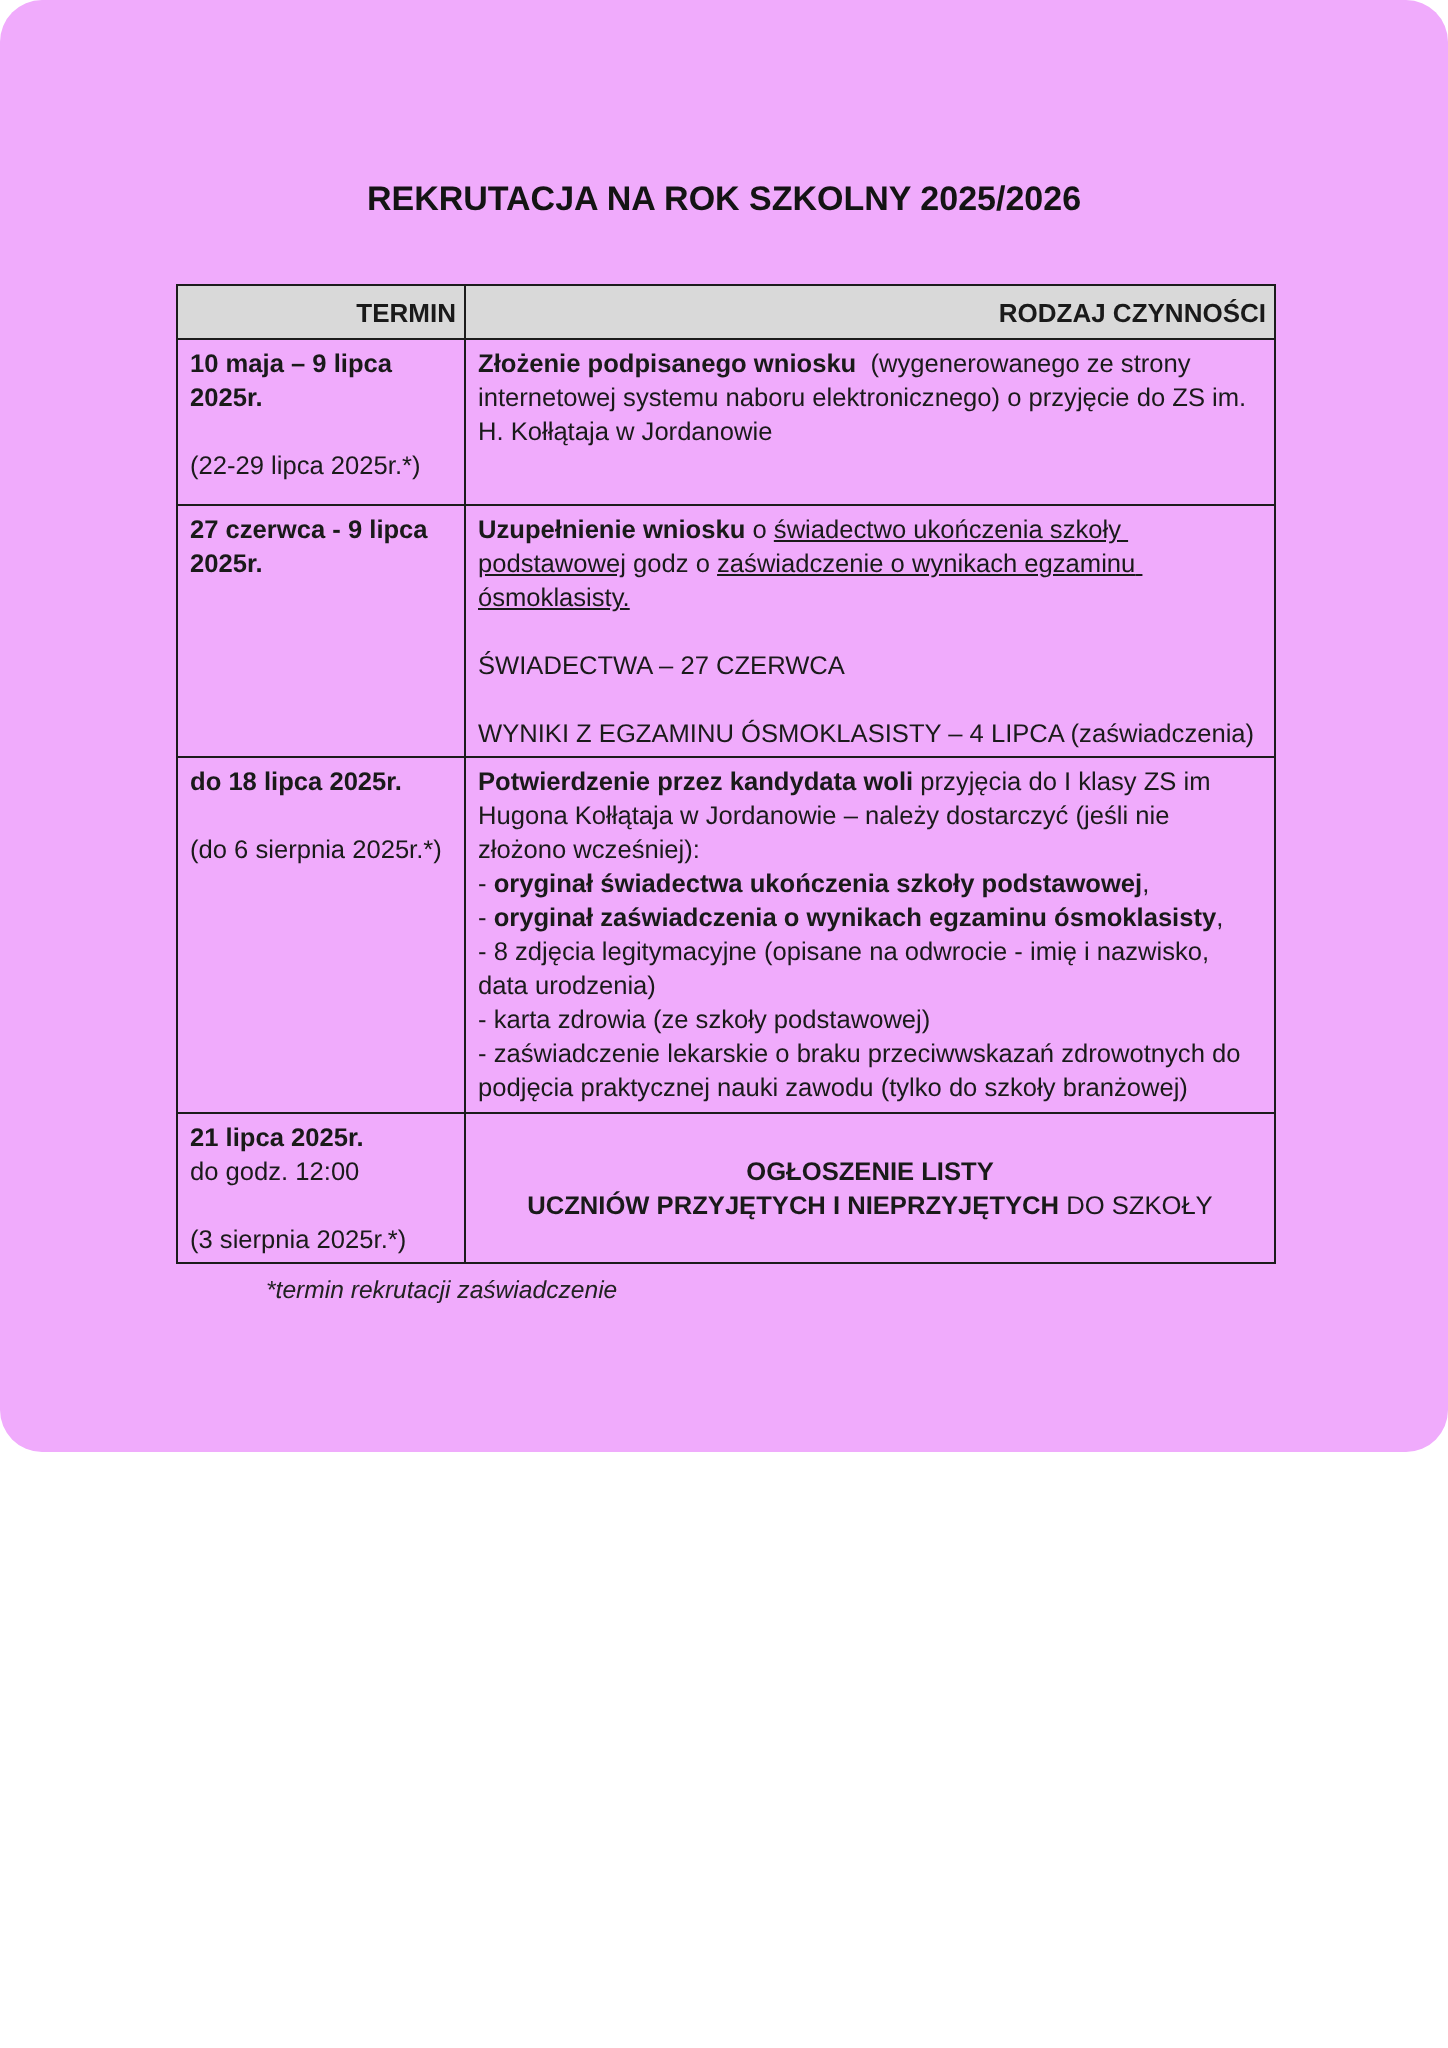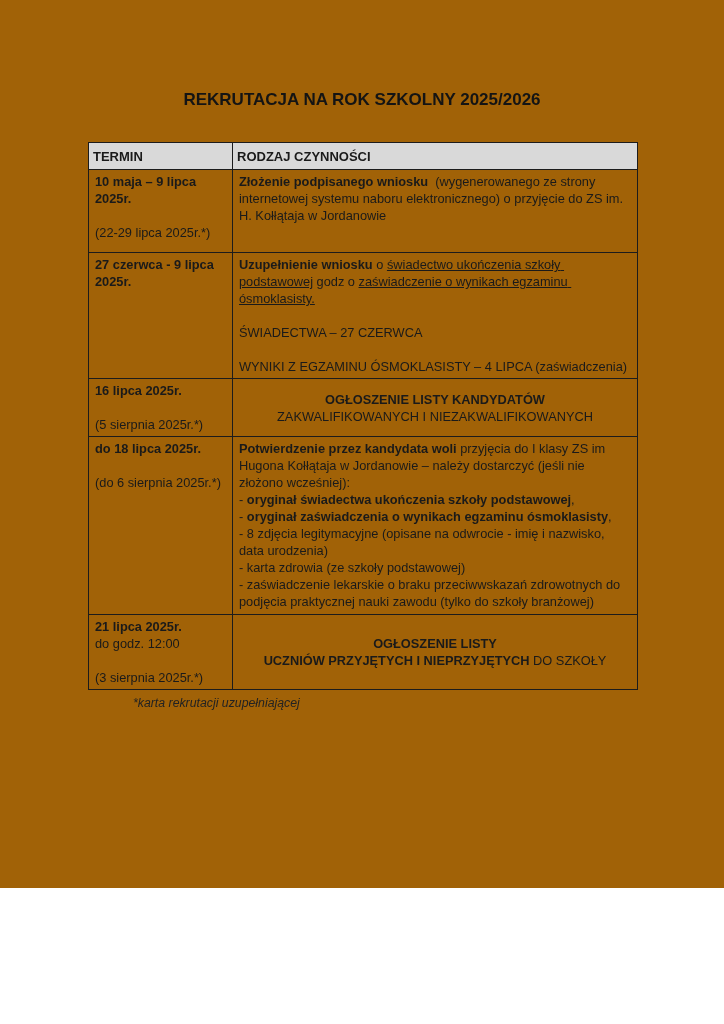--- a/index.html
+++ b/index.html
@@ -1,32 +1,32 @@
 <!DOCTYPE html>
 <html><head>
 <meta charset="utf-8">
 <style>
   html,body { margin:0; padding:0; background:#ffffff; }
   .page {
-    position:relative; width:724px; height:888px; background:#a16207;
+    position:relative; width:724px; height:726px; background:#f0abfc;
     color:#1a1a1a; font-family:"Liberation Sans", sans-serif;
-    font-size:12.8px; line-height:17px; overflow:hidden;
+    font-size:12.8px; line-height:17px; overflow:hidden;border-radius:21px;
   }
   .title {
     margin:0; padding-top:90px; text-align:center;
     font-size:17px; line-height:20px; font-weight:bold; color:#141414;
   }
   table.rec {
     border-collapse:collapse; table-layout:fixed;
     margin:32px 0 0 88px; width:549px;
   }
   th, td { border:1px solid #1c1c1c; }
   th {
     background:#d9d9d9; font-weight:bold; font-size:13px;
-    text-align:left; padding:4px 4px; height:18px;
+    text-align:right; padding:4px 4px; height:18px;
   }
   td { padding:3px 6px; vertical-align:top; }
   td.mid { vertical-align:middle; }
   tr.r1 { height:83px; }
   tr.r2 { height:123px; }
   tr.r3 { height:55px; }
   tr.r4 { height:178px; }
   tr.r5 { height:64px; }
   .line { white-space:pre-wrap; min-height:17px; }
   .b { font-weight:bold; }
@@ -69,31 +69,20 @@
             <div class="line"><span class="b">27 czerwca - 9 lipca 2025r.</span></div>
           </td>
         <td>
             <div class="line"><span class="b">Uzupełnienie wniosku</span><span> o </span><span class="u">świadectwo ukończenia szkoły podstawowej</span><span> godz o </span><span class="u">zaświadczenie o wynikach egzaminu ósmoklasisty.</span></div>
             <div class="line">&nbsp;</div>
             <div class="line"><span>ŚWIADECTWA – 27 CZERWCA</span></div>
             <div class="line">&nbsp;</div>
             <div class="line"><span>WYNIKI Z EGZAMINU ÓSMOKLASISTY – 4 LIPCA (zaświadczenia)</span></div>
           </td>
       </tr>
-      <tr class="r3">
-        <td>
-            <div class="line"><span class="b">16 lipca 2025r.</span></div>
-            <div class="line">&nbsp;</div>
-            <div class="line"><span>(5 sierpnia 2025r.*)</span></div>
-          </td>
-        <td class="mid">
-            <div class="line" style="text-align: center;"><span class="b">OGŁOSZENIE LISTY KANDYDATÓW</span></div>
-            <div class="line" style="text-align: center;"><span>ZAKWALIFIKOWANYCH I NIEZAKWALIFIKOWANYCH</span></div>
-          </td>
-      </tr>
       <tr class="r4">
         <td>
             <div class="line"><span class="b">do 18 lipca 2025r.</span></div>
             <div class="line">&nbsp;</div>
             <div class="line"><span>(do 6 sierpnia 2025r.*)</span></div>
           </td>
         <td>
             <div class="line"><span class="b">Potwierdzenie przez kandydata woli</span><span> przyjęcia do I klasy ZS im Hugona Kołłątaja w Jordanowie – należy dostarczyć (jeśli nie złożono wcześniej):</span></div>
             <div class="line"><span>- </span><span class="b">oryginał świadectwa ukończenia szkoły podstawowej</span><span>,</span></div>
             <div class="line"><span>- </span><span class="b">oryginał zaświadczenia o wynikach egzaminu ósmoklasisty</span><span>,</span></div>
@@ -110,15 +99,15 @@
             <div class="line"><span>(3 sierpnia 2025r.*)</span></div>
           </td>
         <td class="mid">
             <div class="line" style="text-align: center;"><span class="b">OGŁOSZENIE LISTY</span></div>
             <div class="line" style="text-align: center;"><span class="b">UCZNIÓW PRZYJĘTYCH I NIEPRZYJĘTYCH</span><span> DO SZKOŁY</span></div>
           </td>
       </tr>
     </tbody>
   </table>
 
-  <p class="footnote">*karta rekrutacji uzupełniającej</p>
+  <p class="footnote">*termin rekrutacji zaświadczenie</p>
 
 </div>
 
 </body></html>

